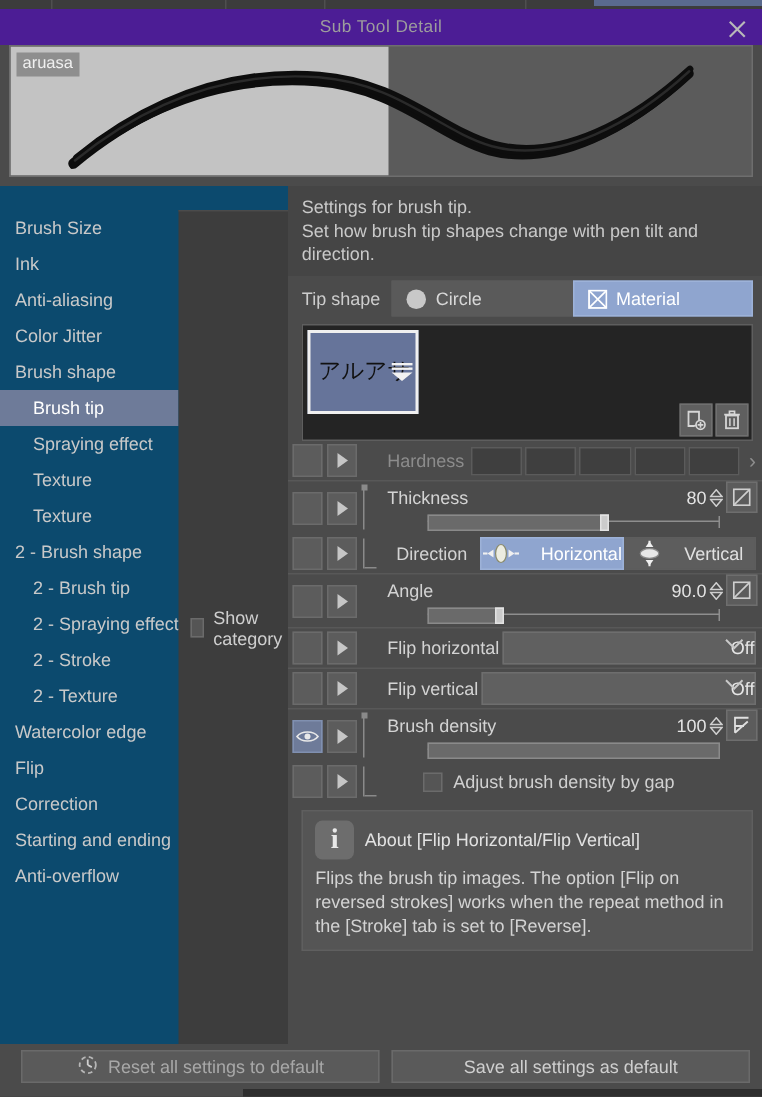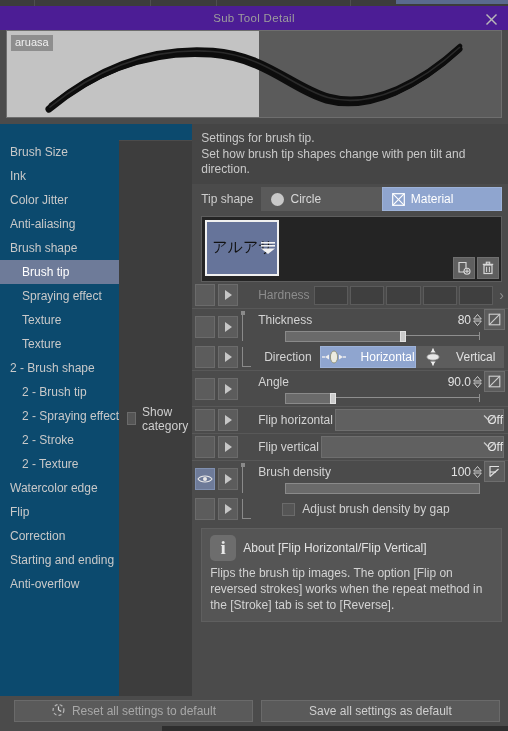--- a/index.html
+++ b/index.html
@@ -93,21 +93,21 @@
     background:#5a5a5a; color:#d8d8d8; font-size:12px; cursor:pointer;
     border:1px solid #5a5a5a;
   }
   .seg-btn.active { background:#8fa5cf; color:#ffffff; border-color:#9db2d8; }
   .circle-ico { width:13px; height:13px; border-radius:50%; background:#c8c8c8; flex:0 0 13px; }
   .mat-ico { width:13px; height:13px; flex:0 0 13px; }
 
   
   #mat-box-wrap { flex:0 0 66px; padding:2px 6px 0 9px; }
   #mat-box {
-    position:relative; width:100%; height:66px; background:#242424;
+    position:relative; width:100%; height:78px; background:#242424;
     border:1px solid #5e5e5e; padding:3px;
   }
   #mat-thumb {
     width:74px; height:56px; background:#66749a; border:2px solid #f0f0f0;
     position:relative; overflow:hidden;
   }
   #mat-thumb .glyph {
     position:absolute; left:5px; top:16px; font-size:15px; color:#111;
     font-family:"DejaVu Sans", sans-serif; letter-spacing:0px; white-space:nowrap;
   }
@@ -255,22 +255,22 @@
       <div class="badge">aruasa</div>
     </div>
   </div>
 
   <div id="body">
 
     <div id="sidebar">
       <div id="cat-list">
           <div class="cat">Brush Size</div>
           <div class="cat">Ink</div>
+          <div class="cat">Anti-aliasing</div>
           <div class="cat">Color Jitter</div>
-          <div class="cat">Anti-aliasing</div>
           <div class="cat">Brush shape</div>
           <div class="cat sub selected">Brush tip</div>
           <div class="cat sub">Spraying effect</div>
           <div class="cat sub">Texture</div>
           <div class="cat sub">Texture</div>
           <div class="cat">2 - Brush shape</div>
           <div class="cat sub">2 - Brush tip</div>
           <div class="cat sub">2 - Spraying effect</div>
           <div class="cat sub">2 - Stroke</div>
           <div class="cat sub">2 - Texture</div>

